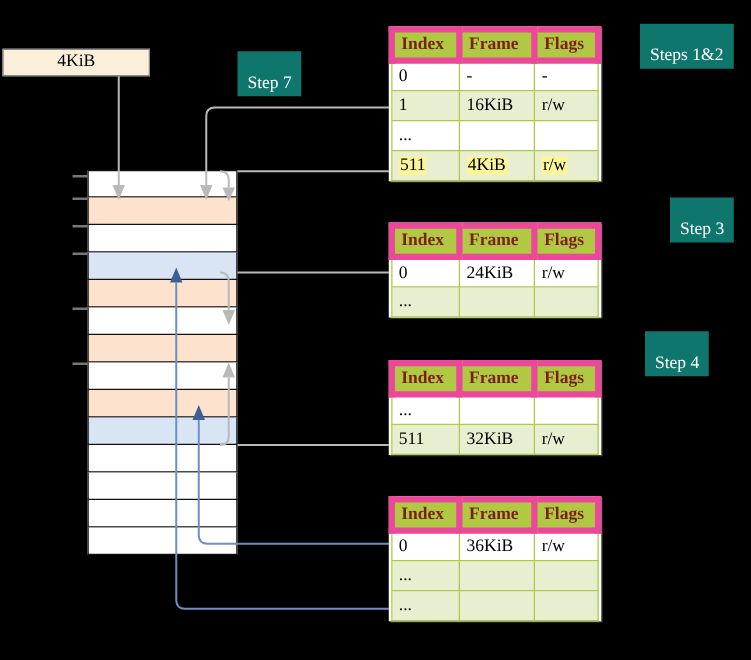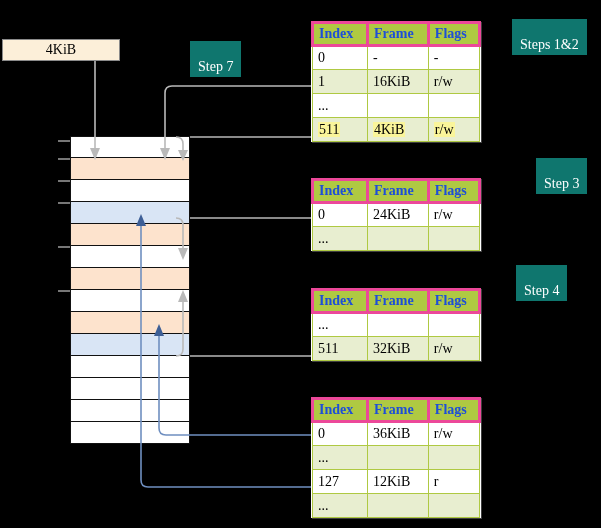--- a/index.html
+++ b/index.html
@@ -27,23 +27,23 @@
   .memrow.orange{background:#FDE3CD;}
   .memrow.blue{background:#D9E5F5;}
 
   .tick{position:absolute;left:58px;width:14px;height:0;
         border-top:2px solid #777;}
 
   
   table.pt{position:absolute;border-collapse:collapse;width:170px;
            background:#fff;font-size:14px;
            box-shadow:1px 1px 0 rgba(255,255,255,.25);}
-  table.pt th{background:#AFC942;color:#1d4ed8;font-weight:bold;
+  table.pt th{background:#AFC942;color:#7f1d1d;font-weight:bold;
               text-align:left;padding:2px 5px;height:15px;
-              border:3px solid #ec4899;box-sizing:border-box;
+              border:5px solid #ec4899;box-sizing:border-box;
               font-size:14px;}
   table.pt th+th{border-left:1px solid #fff;}
   table.pt td{border:1px solid #AFC942;padding:1px 5px;height:24px;
               box-sizing:border-box;color:#000;vertical-align:middle;
               white-space:nowrap;}
   table.pt tr.alt td{background:#E8EED0;}
   table.pt tr.plain td{background:#ffffff;}
   .hl{background:#FAF59A;padding:0 1px;}
 
   .t1{left:311px;top:21px;}
@@ -209,25 +209,20 @@
         <tr class="plain">
           <td>0</td>
           <td>36KiB</td>
           <td>r/w</td>
         </tr>
         <tr class="alt">
           <td>...</td>
           <td></td>
           <td></td>
         </tr>
-        <tr class="plain">
-          <td>127</td>
-          <td>12KiB</td>
-          <td>r</td>
-        </tr>
         <tr class="alt">
           <td>...</td>
           <td></td>
           <td></td>
         </tr>
       </tbody>
     </table>
 
 </div>
 

